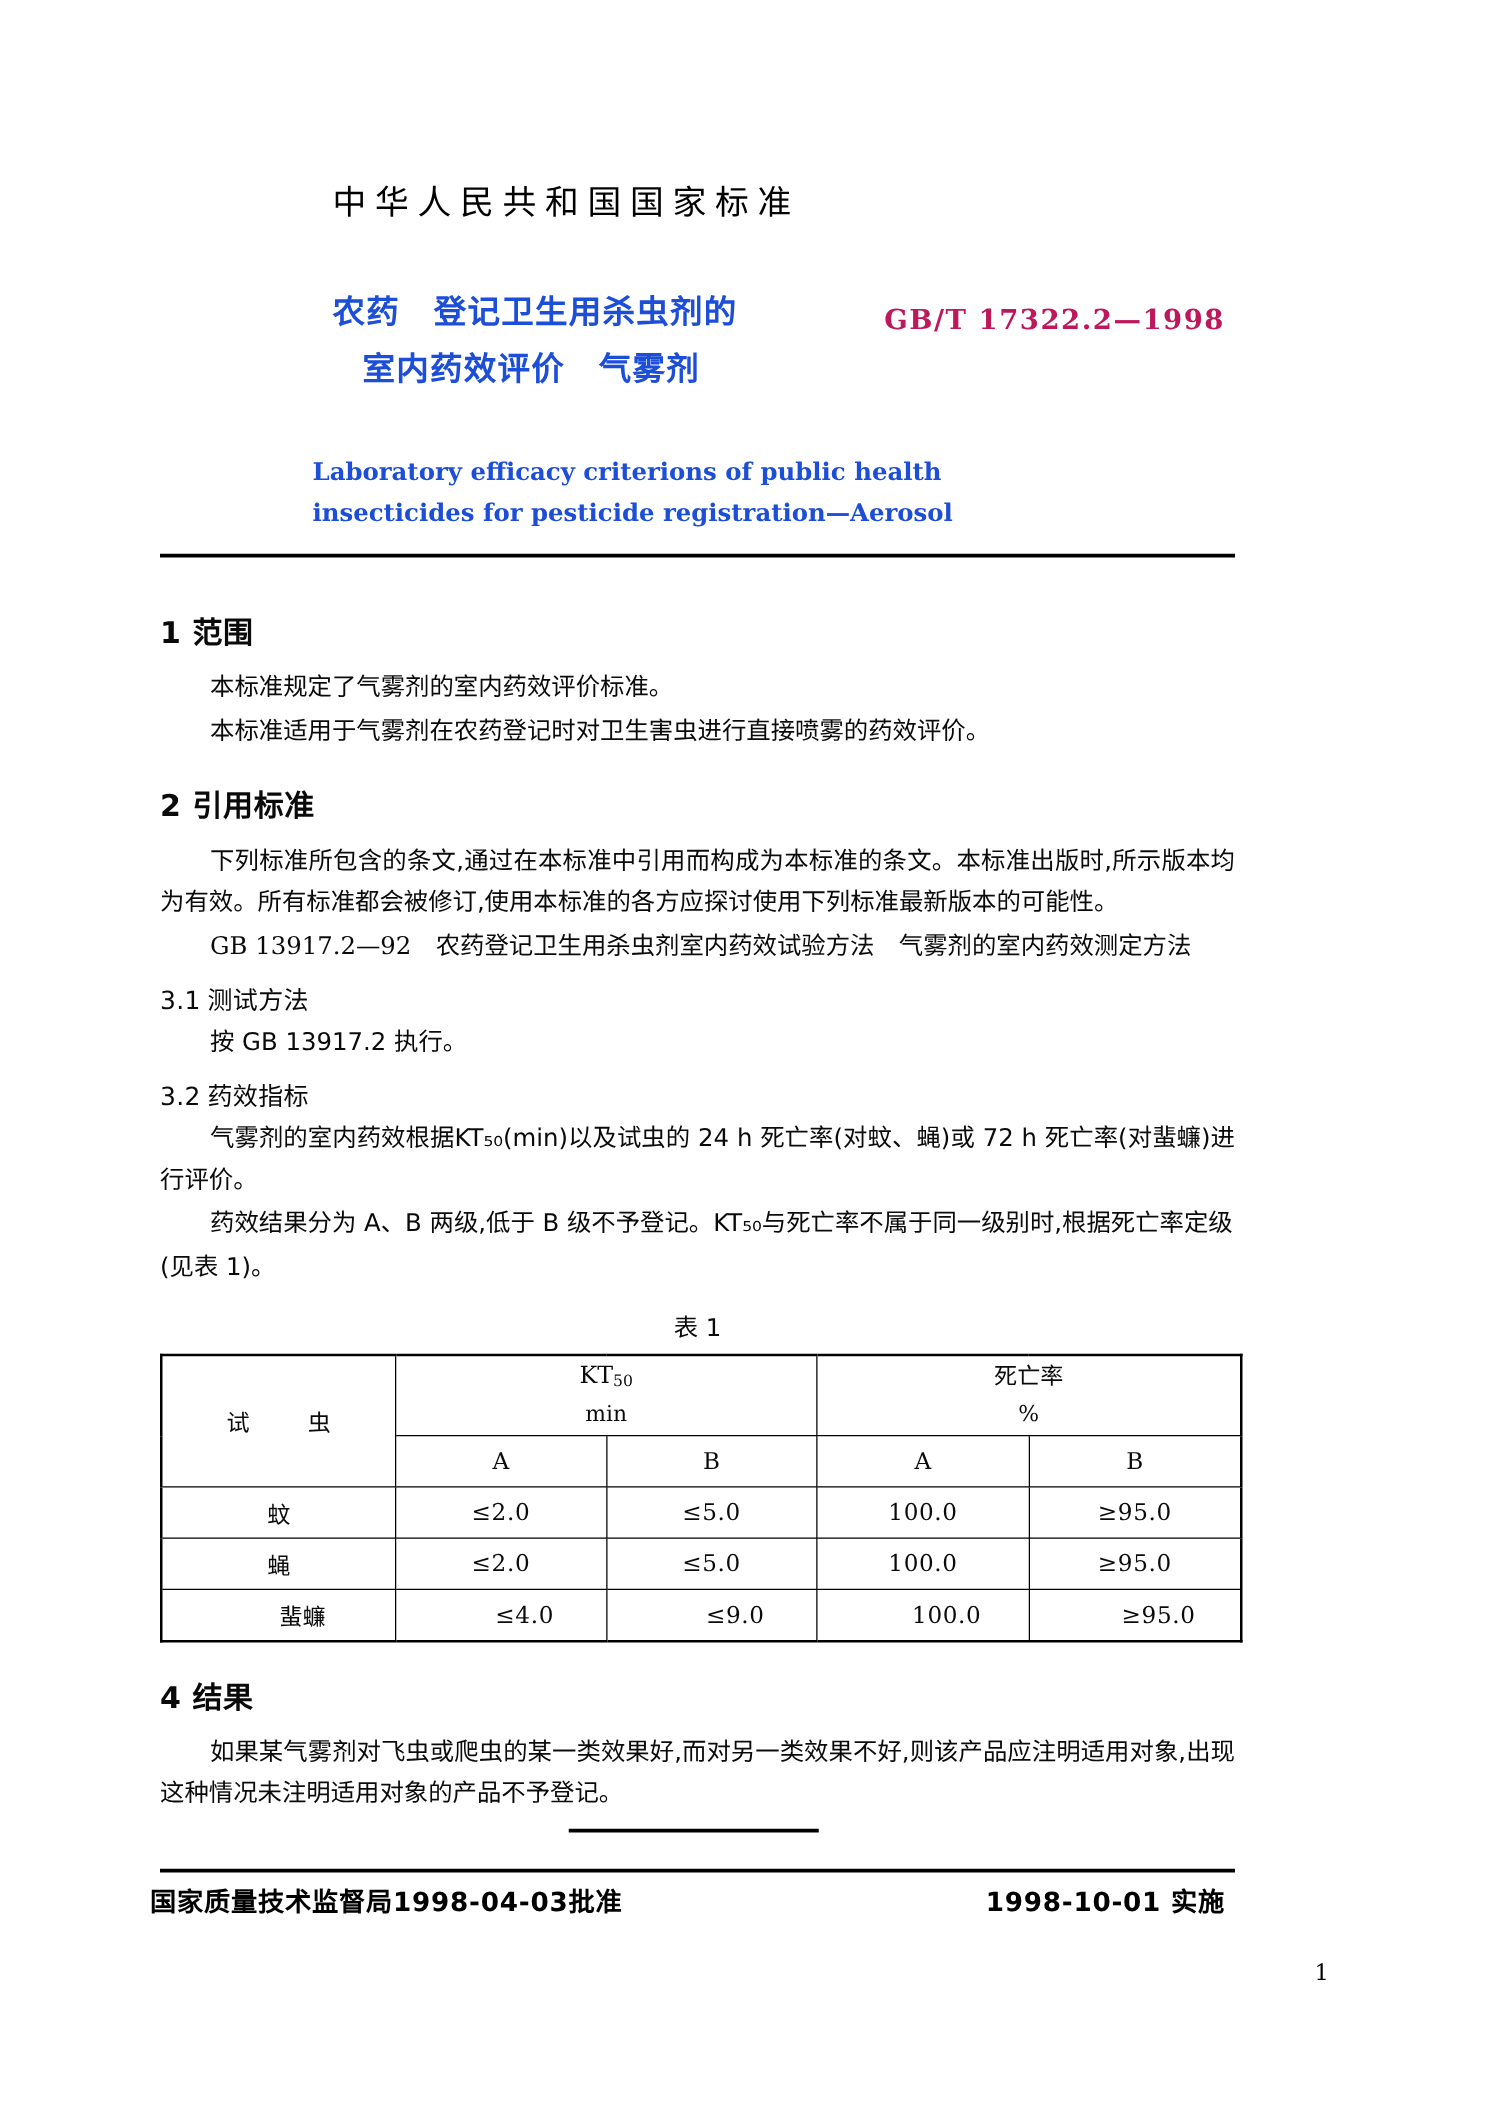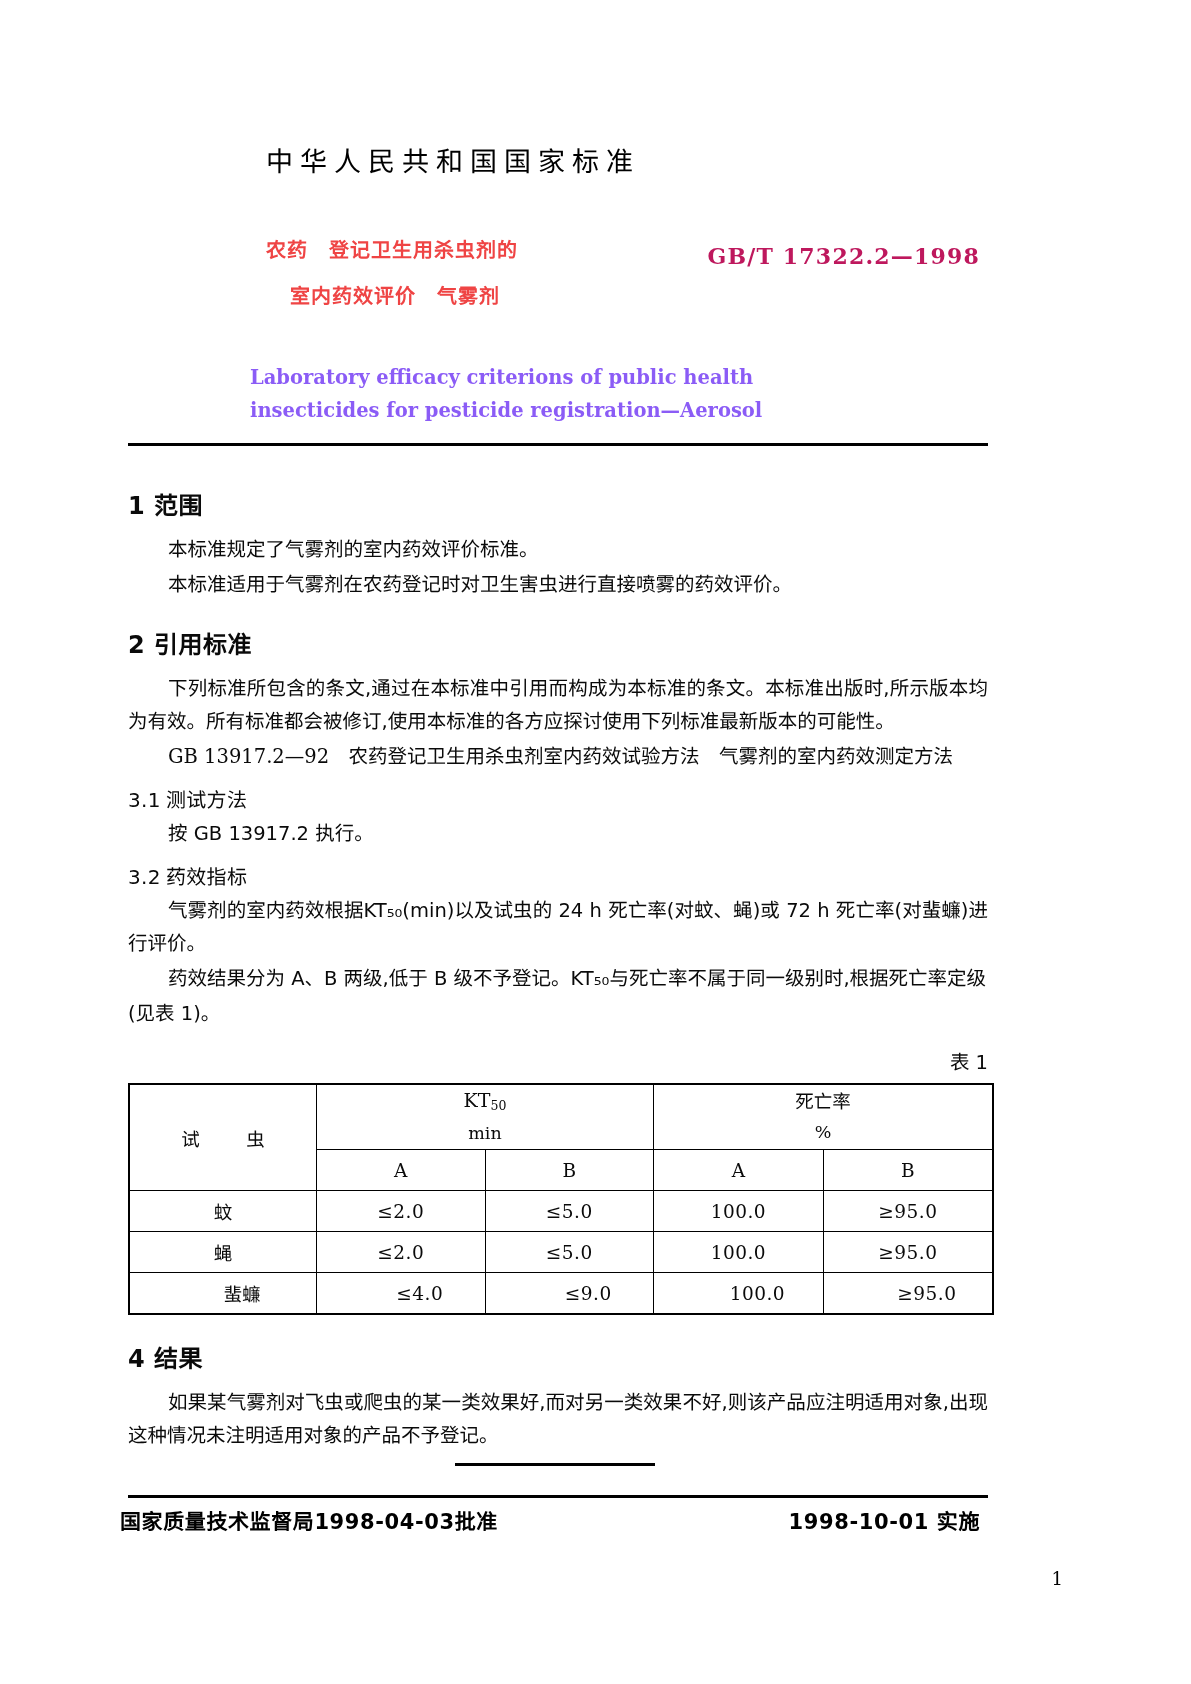--- a/index.html
+++ b/index.html
@@ -44,23 +44,23 @@
     height: 112px;
   }
   .title-cn {
     position: absolute;
     left: 138px;
     top: 0;
     width: 500px;
   }
   .title-cn-line {
     font-weight: bold;
-    font-size: 20px;
+    font-size: 26px;
     line-height: 46px;
-    color: #ef4444;
+    color: #1d4ed8;
     white-space: pre;
   }
   .title-cn-line.l1 { letter-spacing: 1px; }
   .title-cn-line.l2 { letter-spacing: 1px; padding-left: 24px; }
 
   .std-number {
     position: absolute;
     right: 8px;
     top: 16px;
     font-family: "DejaVu Serif", "Liberation Serif", serif;
@@ -71,21 +71,21 @@
     color: #be185d;
   }
 
   .title-en {
     margin-top: 22px;
     margin-left: 122px;
     font-family: "DejaVu Serif", "Liberation Serif", serif;
     font-weight: bold;
     font-size: 19.5px;
     line-height: 33px;
-    color: #8b5cf6;
+    color: #1d4ed8;
     width: 560px;
   }
 
   
   .rule-top {
     position: absolute;
     left: 128px;
     top: 443px;
     width: 860px;
     height: 0;
@@ -144,21 +144,21 @@
     line-height: 33px;
     text-indent: 40px;
     margin: 2px 0;
     text-align: justify;
   }
   .para.no-indent { text-indent: 0; }
   .para.ref-indent { text-indent: 40px; }
 
   
   .table-caption {
-    text-align: right;
+    text-align: center;
     font-size: 19.5px;
     margin: 16px 0 8px 0;
   }
   table.spec {
     border-collapse: collapse;
     width: 860px;
     table-layout: fixed;
     margin: 0;
   }
   table.spec td, table.spec th {

